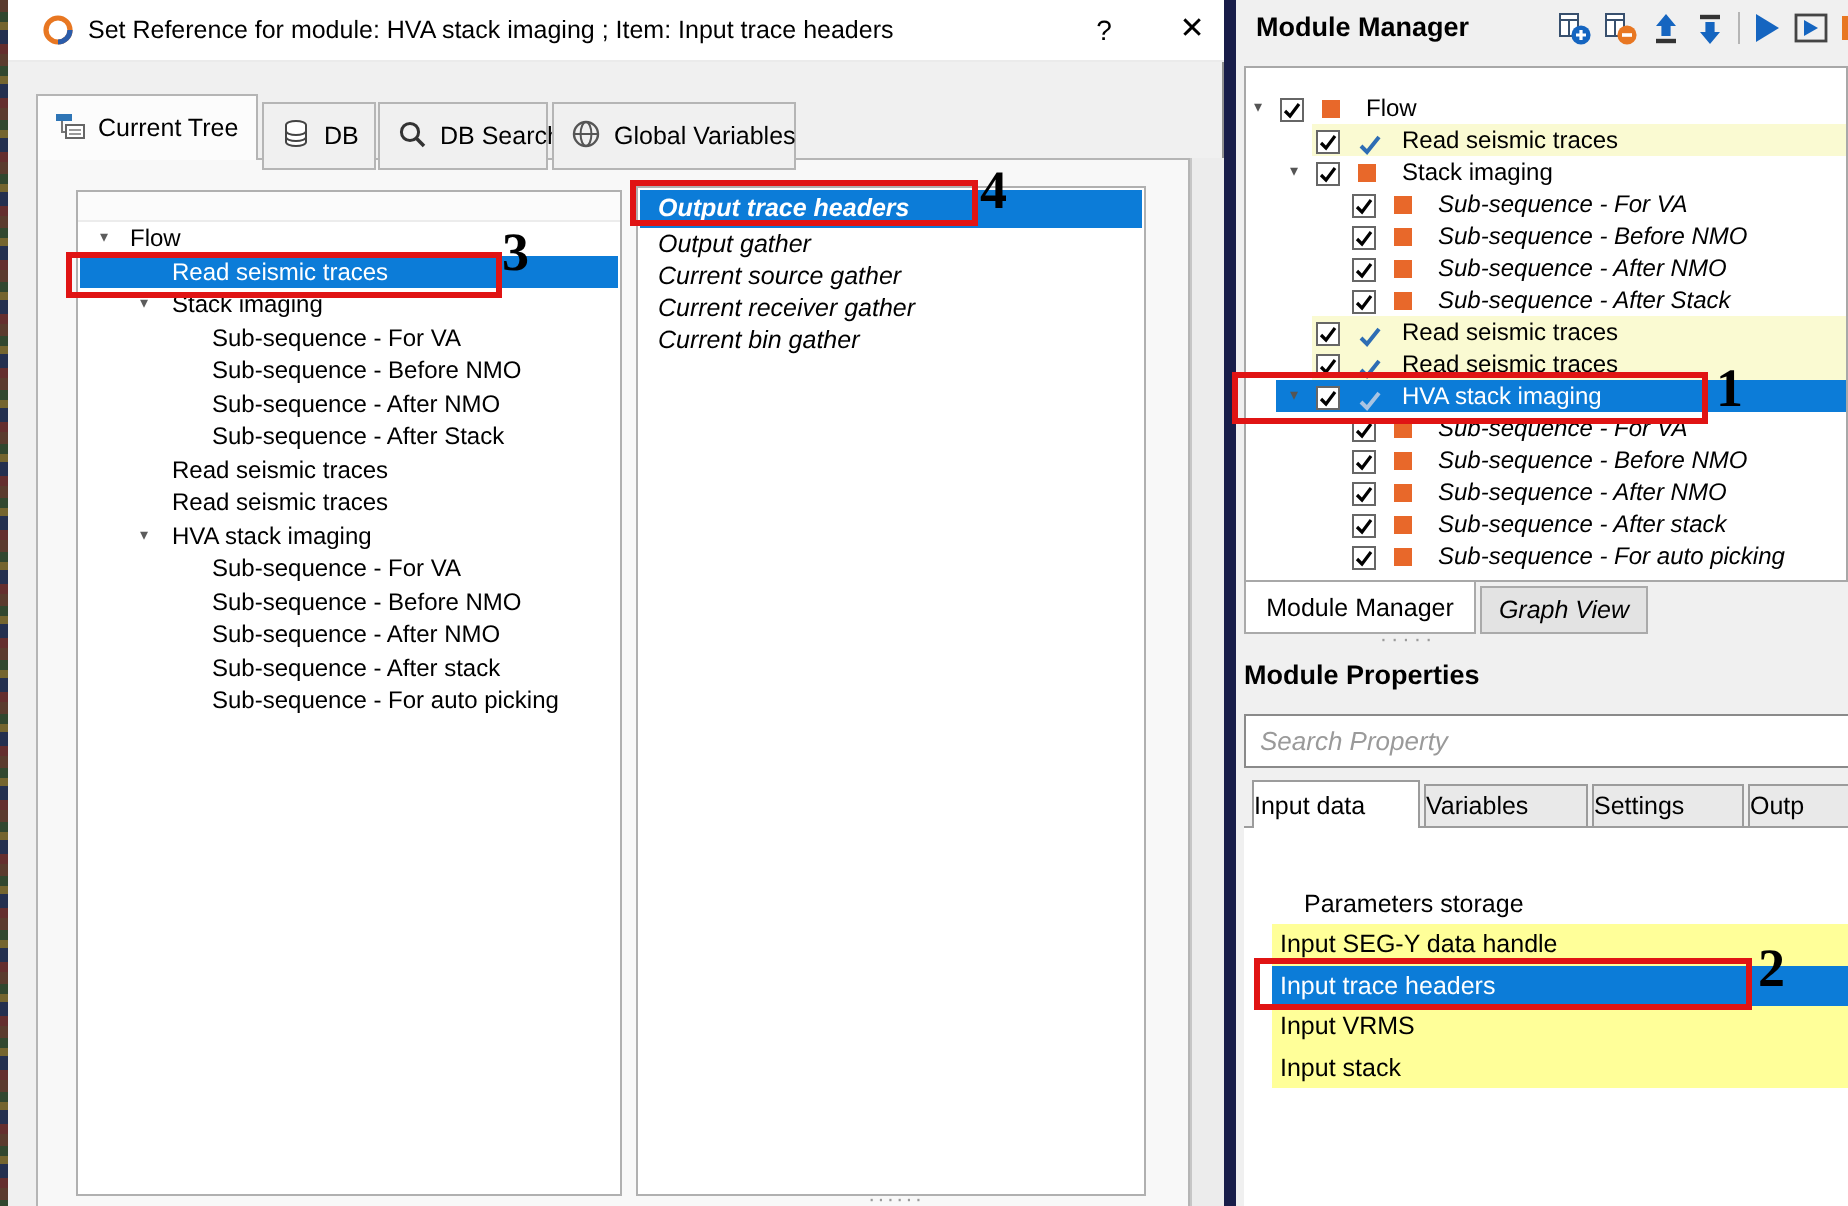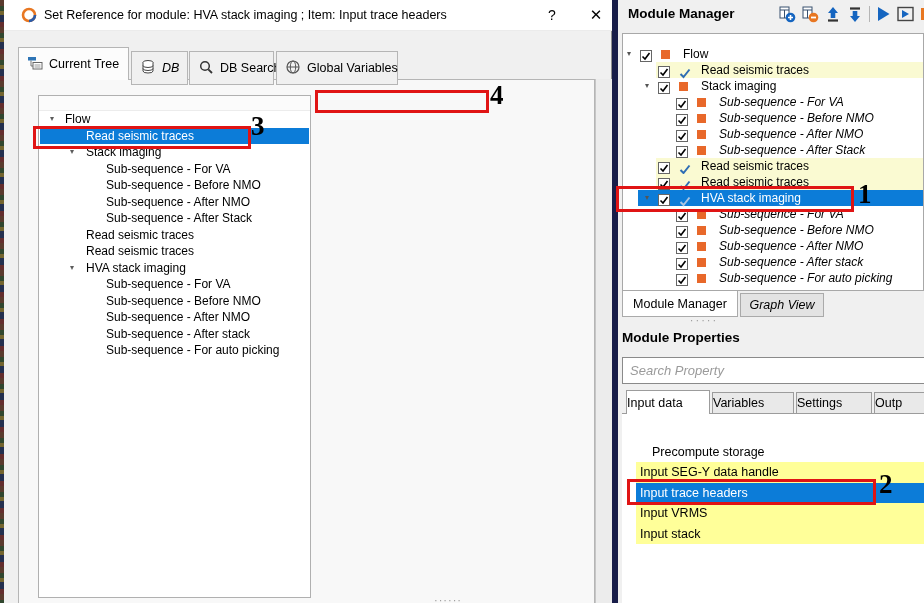--- a/index.html
+++ b/index.html
@@ -104,21 +104,21 @@
       <div class="dlg-tab active" style="left: 18px; width: 111px;">
         <span><svg width="16" height="16">
             <rect x="1" y="2" width="8" height="3.5" fill="#2e75b6"></rect>
             <path d="M4 5.5 V11 H6" stroke="#777" fill="none"></path>
             <rect x="6" y="7.5" width="9" height="6.5" fill="#fff" stroke="#666"></rect>
             <line x1="7.5" y1="10" x2="13.5" y2="10" stroke="#999"></line>
             <line x1="7.5" y1="12" x2="13.5" y2="12" stroke="#999"></line>
           </svg></span>
         <span>Current Tree</span>
       </div>
-      <div class="dlg-tab" style="left: 131px; width: 57px; font-style: italic;">
+      <div class="dlg-tab" style="left: 131px; width: 57px;">
         <span><svg width="16" height="16">
             <ellipse cx="8" cy="3.5" rx="5" ry="2" fill="#fff" stroke="#444"></ellipse>
             <path d="M3 3.5 V12 a5 2 0 0 0 10 0 V3.5" fill="#fff" stroke="#444"></path>
             <path d="M3 6.5 a5 2 0 0 0 10 0 M3 9.5 a5 2 0 0 0 10 0" fill="none" stroke="#444"></path>
           </svg></span>
         <span>DB</span>
       </div>
       <div class="dlg-tab" style="left: 189px; width: 85px;">
         <span><svg width="16" height="16">
             <circle cx="7" cy="7" r="4.3" fill="none" stroke="#333" stroke-width="1.5"></circle>
@@ -150,20 +150,29 @@
         <div class="dt-row"><span style="padding-left: 46px; display: inline-block;">Read seismic traces</span></div>
         <div class="dt-row"><span class="dt-exp" style="left: 30px;">▾</span><span style="padding-left: 46px; display: inline-block;">HVA stack imaging</span></div>
         <div class="dt-row"><span style="padding-left: 66px; display: inline-block;">Sub-sequence - For VA</span></div>
         <div class="dt-row"><span style="padding-left: 66px; display: inline-block;">Sub-sequence - Before NMO</span></div>
         <div class="dt-row"><span style="padding-left: 66px; display: inline-block;">Sub-sequence - After NMO</span></div>
         <div class="dt-row"><span style="padding-left: 66px; display: inline-block;">Sub-sequence - After stack</span></div>
         <div class="dt-row"><span style="padding-left: 66px; display: inline-block;">Sub-sequence - For auto picking</span></div>
       </div>
   </div>
 
+  <div class="box" id="dlg-list-box" style="left:318px;top:93px;width:255px;height:505px;">
+    <div class="dl-rows" id="dlg-list-rows">
+        <div class="dl-row sel"><span>Output trace headers</span></div>
+        <div class="dl-row"><span>Output gather</span></div>
+        <div class="dl-row"><span>Current source gather</span></div>
+        <div class="dl-row"><span>Current receiver gather</span></div>
+        <div class="dl-row"><span>Current bin gather</span></div>
+      </div>
+  </div>
 
   <div class="abs scrollstrip"></div>
   <div class="abs grip">······</div>
 
   <div class="abs navy"></div>
   <div class="abs vhandle"></div>
 
   <div class="abs rpanel"></div>
   <div class="abs mm-title">Module Manager</div>
   <div class="mm-toolbar" id="mm-toolbar">
@@ -402,21 +411,21 @@
         <span>Settings</span>
       </div>
       <div class="pr-tab inactive" style="left: 874px; width: 62px;">
         <span>Outp</span>
       </div>
     </div>
 
   <div class="abs ptable">
     <div class="pt-rows" id="prop-rows">
         <div class="pr-row">
-          <span class="pr-label" style="left: 30px;">Precompute storage</span>
+          <span class="pr-label" style="left: 30px;">Parameters storage</span>
         </div>
         <div class="pr-row">
           <div class="pr-band" style="background: rgb(255, 255, 153);"></div>
           <span class="pr-label" style="left: 18px;">Input SEG-Y data handle</span>
         </div>
         <div class="pr-row sel">
           <div class="pr-band" style="background: rgb(12, 124, 216);"></div>
           <span class="pr-label" style="left: 18px;">Input trace headers</span>
         </div>
         <div class="pr-row">

